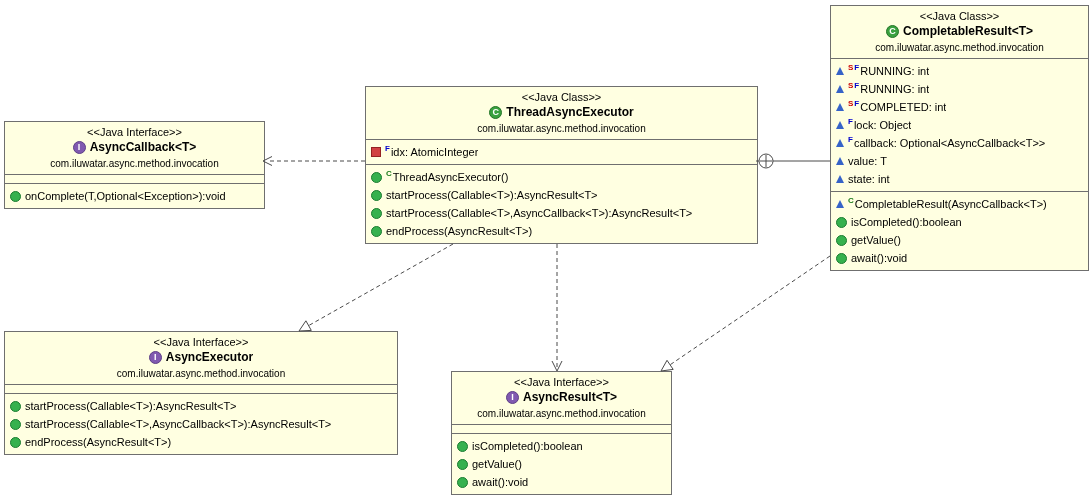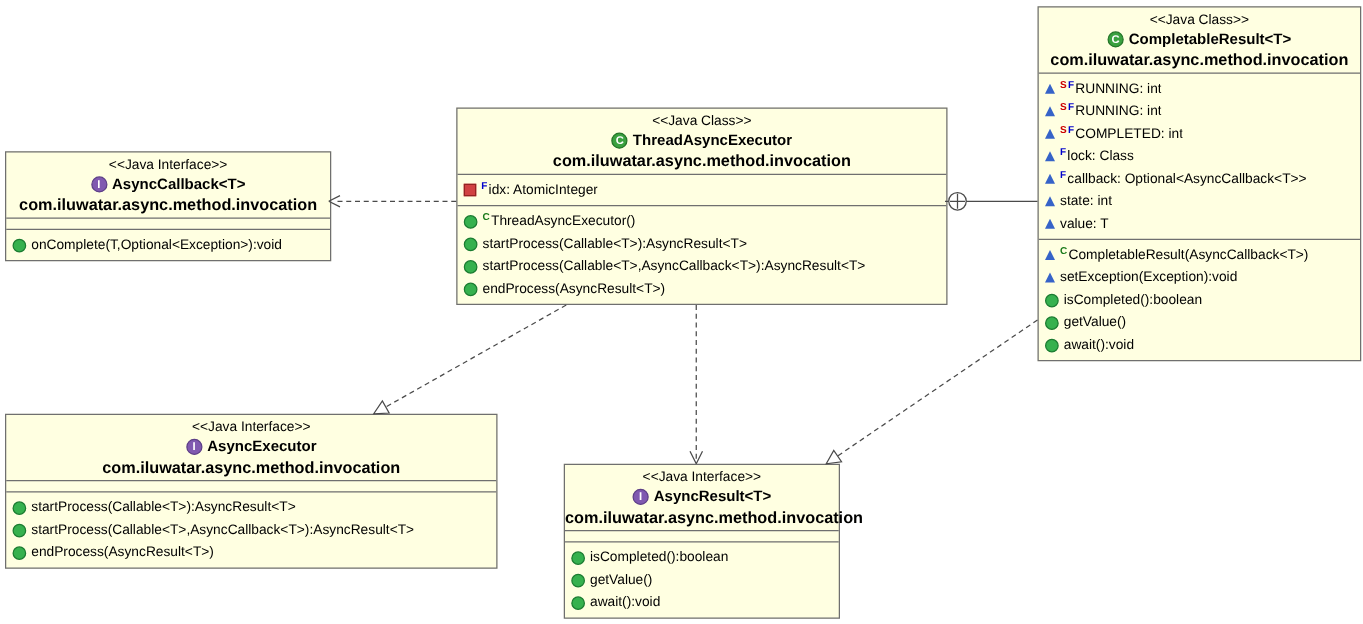--- a/index.html
+++ b/index.html
@@ -14,21 +14,21 @@
   }
   .hdr{padding:3px 0;text-align:center}
   .stereo{font-size:11px;line-height:14px}
   .titleline{font-size:12px;font-weight:bold;line-height:17px;height:17px;
     display:flex;align-items:center;justify-content:center;gap:4px}
   .badge{display:inline-block;width:13px;height:13px;border-radius:50%;color:#fff;
     font-size:9px;font-weight:bold;line-height:11px;text-align:center;
     box-sizing:border-box;flex:0 0 auto}
   .badge.iface{background:#8059b0;border:1px solid #5d3f87}
   .badge.cls{background:#3aa13f;border:1px solid #247528}
-  .pkg{font-size:13px;line-height:15px;font-weight:bold}
+  .pkg{font-size:10px;line-height:15px;font-weight:normal}
   .sect{border-top:1px solid #6f6f6f}
   .sect.empty{height:8px}
   .sect.members{padding:3px 0}
   .row{height:18px;display:flex;align-items:center;padding:0 5px;
     white-space:nowrap;overflow:hidden;font-size:11px}
   .mi{flex:0 0 auto;margin-right:4px}
   .mi.pub{width:9px;height:9px;border-radius:50%;background:#36b14e;border:1px solid #1b7c31}
   .mi.pkgv{width:0;height:0;border-left:4px solid transparent;border-right:4px solid transparent;
     border-bottom:8px solid #3663c8;margin-top:-1px}
   .mi.priv{width:8px;height:8px;background:#d14141;border:1px solid #942222}
@@ -145,47 +145,43 @@
       </div>
       <div class="row">
         <span class="mi pkgv"></span>
         <span class="adorn s">S</span>
         <span class="adorn f">F</span>
         <span class="lbl">COMPLETED: int</span>
       </div>
       <div class="row">
         <span class="mi pkgv"></span>
         <span class="adorn f">F</span>
-        <span class="lbl">lock: Class</span>
+        <span class="lbl">lock: Object</span>
       </div>
       <div class="row">
         <span class="mi pkgv"></span>
         <span class="adorn f">F</span>
         <span class="lbl">callback: Optional&lt;AsyncCallback&lt;T&gt;&gt;</span>
       </div>
       <div class="row">
         <span class="mi pkgv"></span>
+        <span class="lbl">value: T</span>
+      </div>
+      <div class="row">
+        <span class="mi pkgv"></span>
         <span class="lbl">state: int</span>
-      </div>
-      <div class="row">
-        <span class="mi pkgv"></span>
-        <span class="lbl">value: T</span>
       </div>
     </div>
     <div class="sect members">
       <div class="row">
         <span class="mi pkgv"></span>
         <span class="adorn c">C</span>
         <span class="lbl">CompletableResult(AsyncCallback&lt;T&gt;)</span>
       </div>
       <div class="row">
-        <span class="mi pkgv"></span>
-        <span class="lbl">setException(Exception):void</span>
-      </div>
-      <div class="row">
         <span class="mi pub"></span>
         <span class="lbl">isCompleted():boolean</span>
       </div>
       <div class="row">
         <span class="mi pub"></span>
         <span class="lbl">getValue()</span>
       </div>
       <div class="row">
         <span class="mi pub"></span>
         <span class="lbl">await():void</span>

